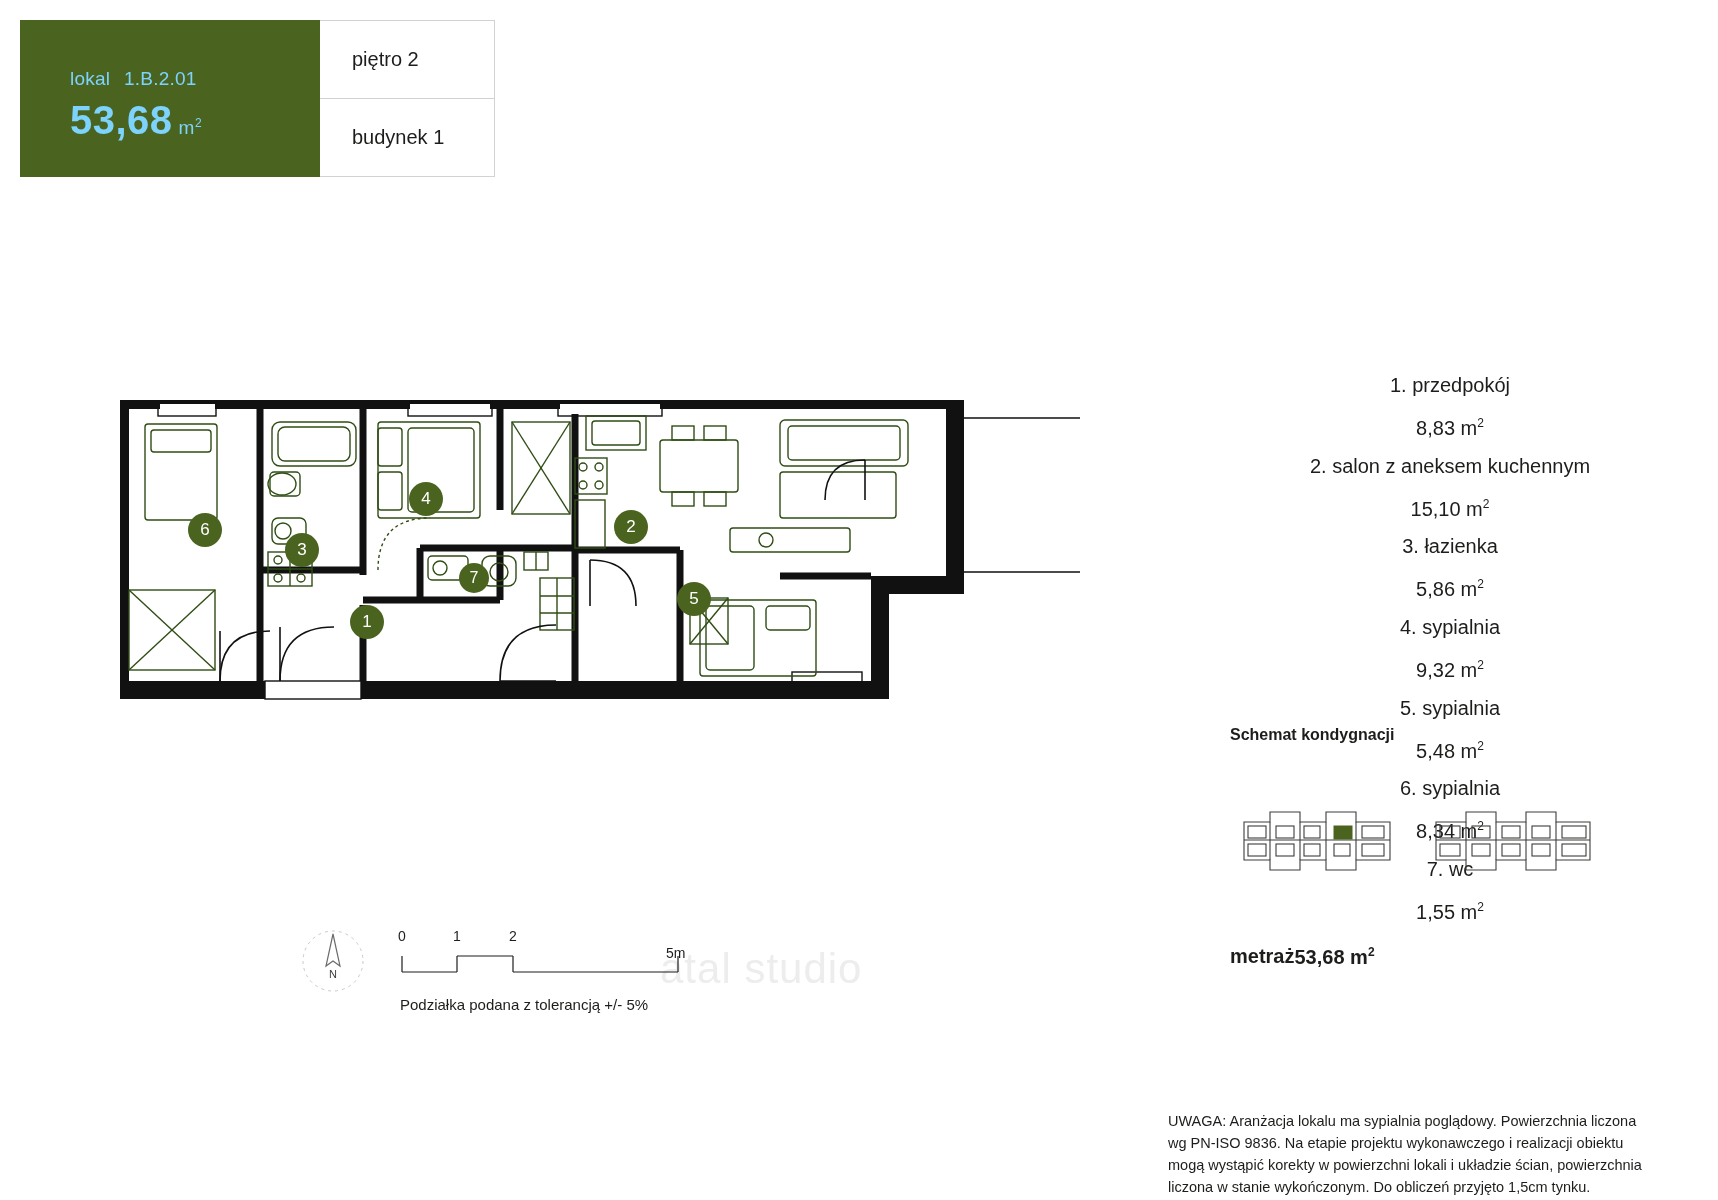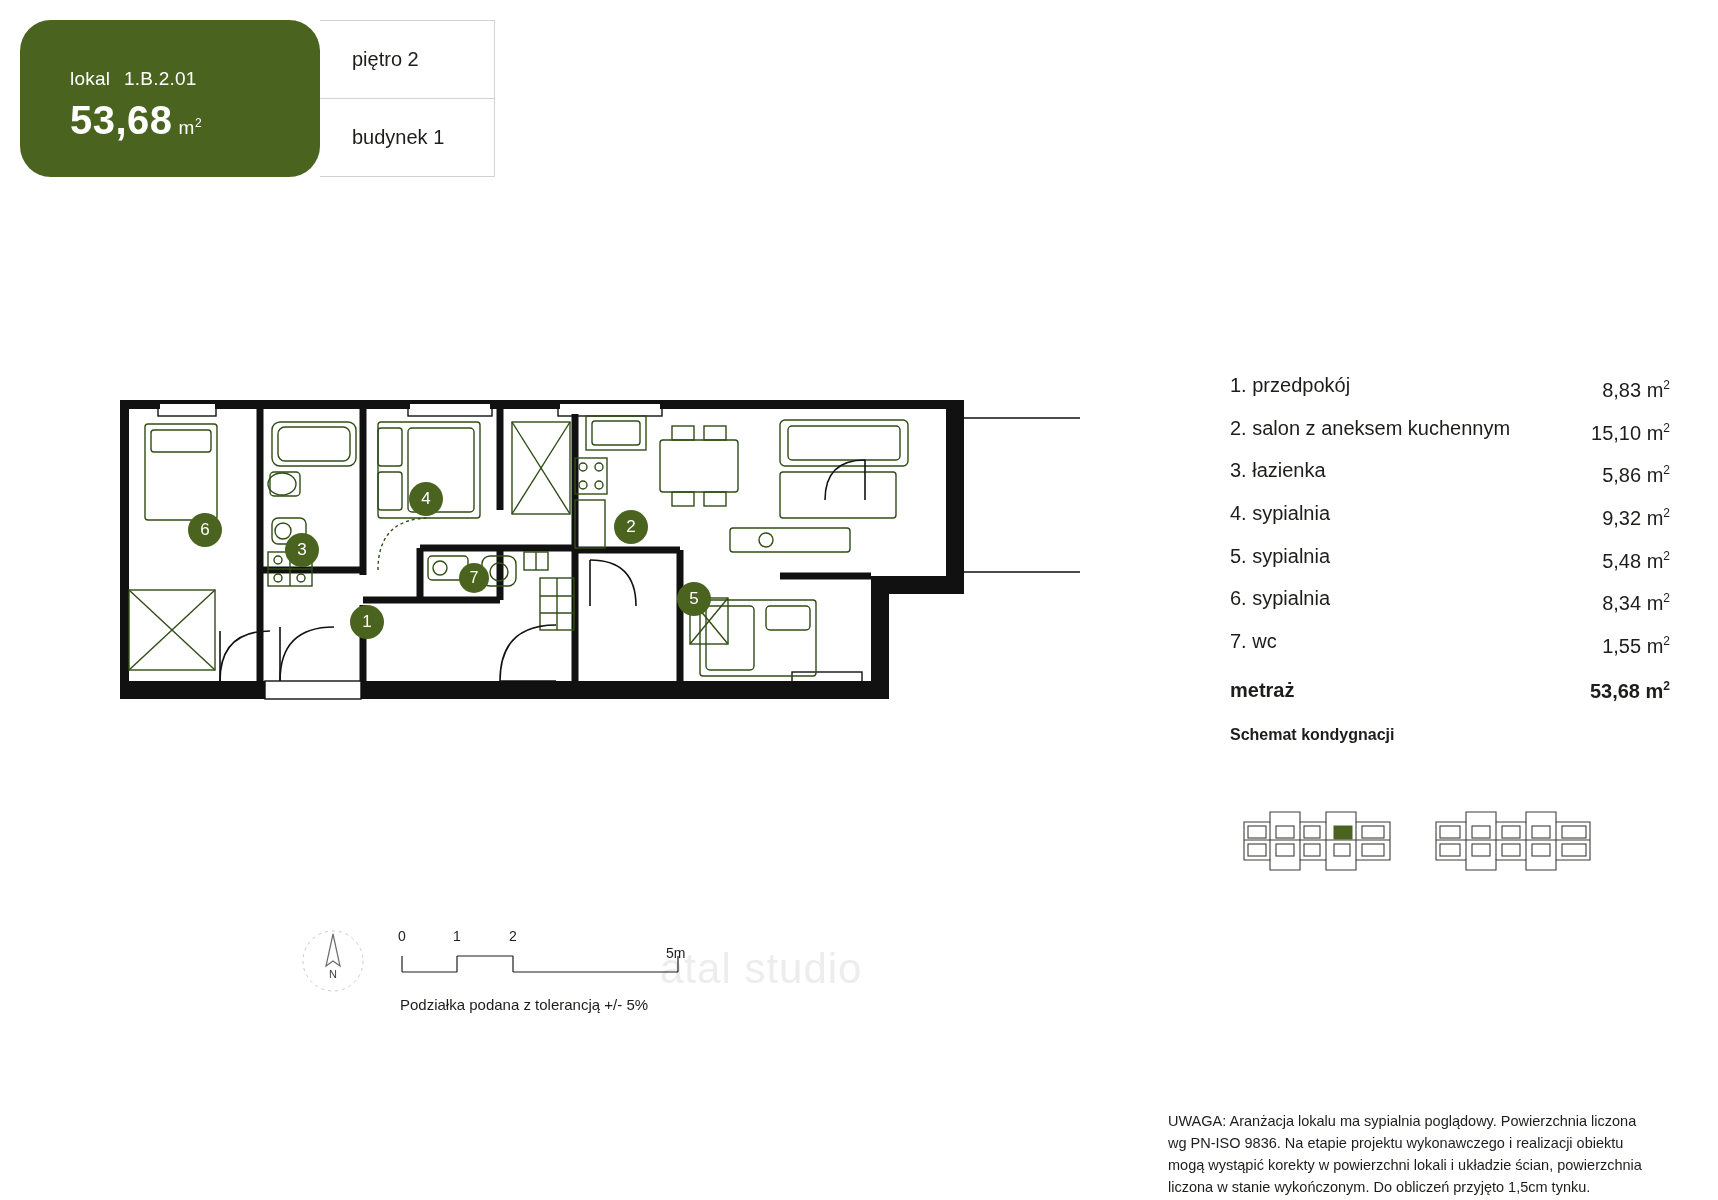--- a/index.html
+++ b/index.html
@@ -10,49 +10,49 @@
     color:#1d1d1b;
     position:relative;
     overflow:hidden;
   }
   .abs{position:absolute;}
 
   
   #header-badge{left:20px;top:20px;width:520px;height:157px;}
   #lokal-box{
     position:absolute;left:0;top:0;width:300px;height:157px;
-    background:#4a6420;color:#ffffff;
-    box-sizing:border-box;padding:48px 0 8px 50px;border-radius:31px;
+    background:#4a6420;color:#7dd3fc;
+    box-sizing:border-box;padding:48px 0 8px 50px;
   }
   #lokal-line{font-size:19px;letter-spacing:.2px;}
   #lokal-line .num{margin-left:14px;}
   #lokal-area{margin-top:8px;font-size:40px;font-weight:bold;letter-spacing:.5px;}
   #lokal-area .unit{font-size:19px;font-weight:normal;margin-left:6px;margin-top:30px;}
   #lokal-area .unit sup{font-size:12px;}
   #meta-box{
     position:absolute;left:300px;top:0;width:175px;height:157px;
     border:1px solid #d2d2d2;border-left:none;box-sizing:border-box;
   }
   .meta-cell{
     height:50%;box-sizing:border-box;
     display:flex;align-items:center;padding-left:32px;
     font-size:20px;color:#1d1d1b;
   }
   .meta-cell.top{border-bottom:1px solid #d2d2d2;}
 
   
   #room-list{left:1230px;top:366px;width:440px;}
   .room-row{
-    display:flex;justify-content:space-between;align-items:flex-start;
-    font-size:20px;line-height:38px;color:#1d1d1b;
+    display:flex;justify-content:space-between;align-items:center;
+    font-size:20px;line-height:38px;color:#1d1d1b;flex-direction:column;
   }
   .room-row .area{font-size:20px;}
   .room-row .area sup{font-size:12px;}
   #total-row{
-    display:flex;justify-content:space-between;align-items:baseline;
+    display:flex;justify-content:flex-start;align-items:baseline;
     font-size:20px;font-weight:bold;margin-top:14px;
   }
   #total-row sup{font-size:12px;}
   #schema-title{left:1230px;top:726px;font-size:16px;font-weight:bold;}
 
   
   #floor-schema{left:1240px;top:800px;width:420px;height:80px;}
 
   
   #scale-block{left:300px;top:920px;width:420px;}

